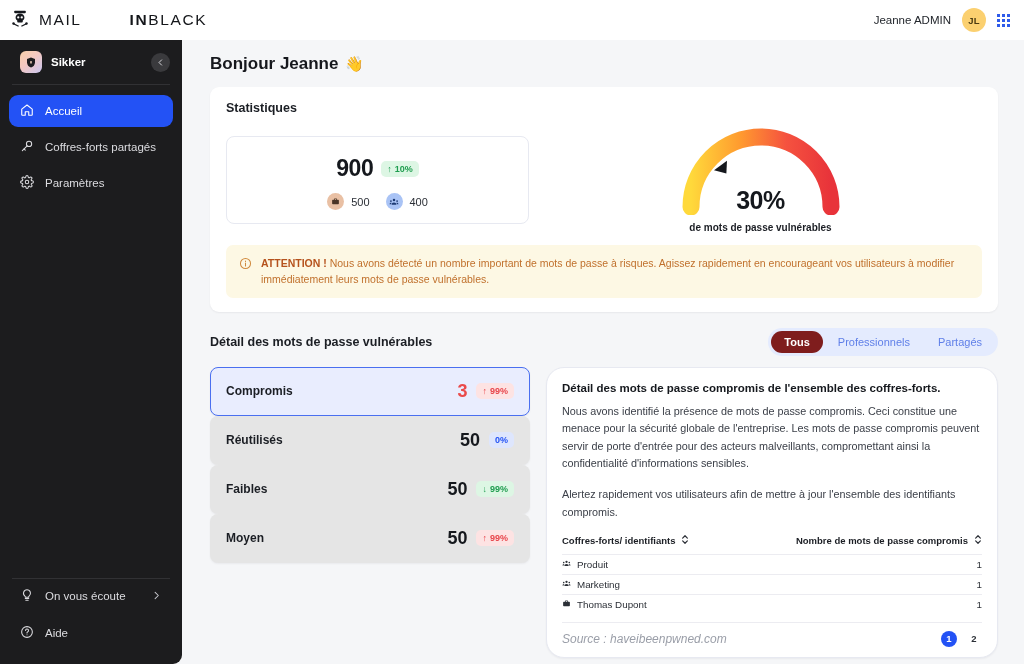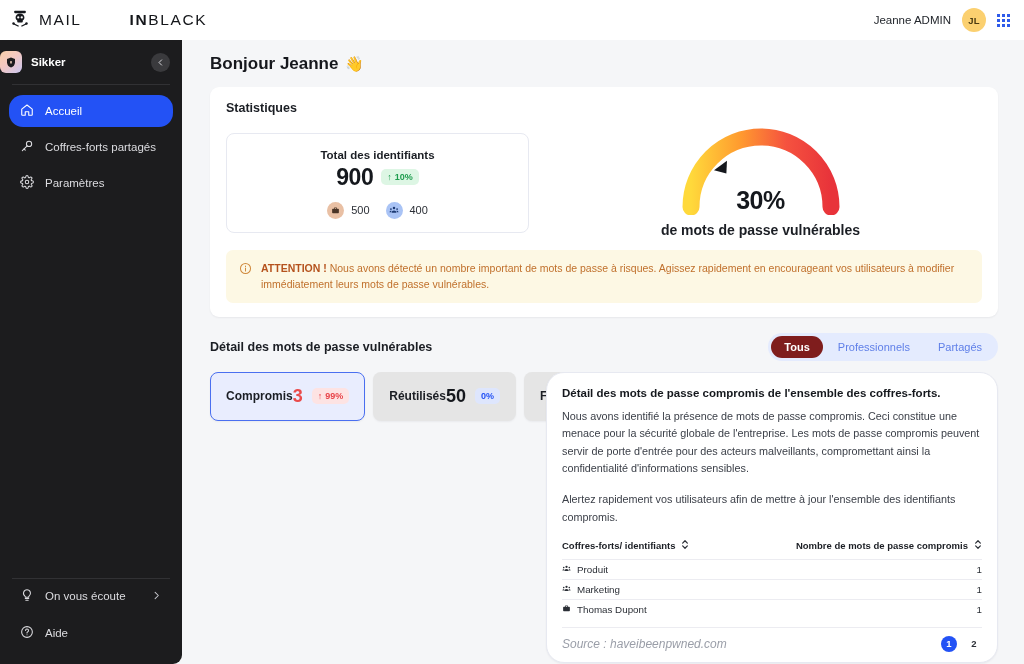--- a/index.html
+++ b/index.html
@@ -36,38 +36,38 @@
   .shell { flex: 1; display: flex; min-height: 0; }
 
   
   .sidebar {
     width: 182px; flex: 0 0 182px; background: #1c1c1e;
     display: flex; flex-direction: column; color: #e9e9ec;
     border-bottom-right-radius: 9px;
   }
   .app-head {
     display: flex; align-items: center; gap: 9px;
-    padding: 11px 12px 11px 0;
+    padding: 11px 12px 11px 20px;
   }
   .app-logo {
     width: 22px; height: 22px; border-radius: 6px;
     background: linear-gradient(140deg,#f8cfa8 0%,#f3c8c2 45%,#c9c6f0 100%);
     display: flex; align-items: center; justify-content: center; flex: 0 0 22px;
   }
   .app-name { font-size: 11.5px; font-weight: 700; flex: 1; color: #fff; }
   .collapse-btn {
     width: 19px; height: 19px; border-radius: 50%;
     background: #3a3a3d; display: flex; align-items: center; justify-content: center;
     cursor: pointer; flex: 0 0 19px;
   }
   .side-div { height: 1px; background: #313134; margin: 0 12px; }
   .nav { padding: 10px 9px 0; display: flex; flex-direction: column; gap: 4px; }
   .nav-item {
     display: flex; align-items: center; gap: 11px;
-    padding: 8px 11px; border-radius: 14px; cursor: pointer;
+    padding: 8px 11px; border-radius: 9px; cursor: pointer;
     font-size: 11.5px; color: #dcdce0;
   }
   .nav-item.active { background: #2352f5; color: #fff; }
   .nav-spacer { flex: 1; }
   .nav-bottom { padding: 0 9px 14px; display: flex; flex-direction: column; gap: 3px; }
   .nav-bottom .nav-item { padding: 9px 11px; }
   .nav-item .chev-r { margin-left: auto; }
 
   
   .main { flex: 1; min-width: 0; padding: 14px 26px 0 28px; overflow: hidden; }
@@ -108,21 +108,21 @@
   }
   .ic-circle.tan { background: #e9c0a4; }
   .ic-circle.blue { background: #a9c3f5; }
 
   .gauge-wrap { flex: 1; display: flex; flex-direction: column; align-items: center; justify-content: center; }
   .gauge { position: relative; width: 168px; height: 88px; }
   .gauge-val {
     position: absolute; left: 0; right: 0; bottom: 0px; text-align: center;
     font-size: 25px; font-weight: 700; color: #15181d; letter-spacing: -.5px;
   }
-  .gauge-cap { font-size: 14px; font-weight: 700; color: #1b1e24; margin-top: 7px; }
+  .gauge-cap { font-size: 10px; font-weight: 700; color: #1b1e24; margin-top: 7px; }
 
   
   .warn {
     margin-top: 12px; background: #fdf8e4; border-radius: 7px;
     padding: 10px 13px; display: flex; gap: 9px; align-items: flex-start;
   }
   .warn-text { font-size: 10.5px; line-height: 1.55; color: #c0702c; }
   .warn-text b { color: #b5521d; font-weight: 700; }
 
   
@@ -132,21 +132,21 @@
   }
   .sec-title { font-size: 12.5px; font-weight: 700; color: #1b1e24; }
   .tabs { display: flex; align-items: center; background: #e4ebfe; border-radius: 999px; padding: 3px; gap: 2px; }
   .tab {
     font-size: 11px; color: #5f7fe8; padding: 5px 13px; border-radius: 999px; cursor: pointer;
   }
   .tab.active { background: #7f1d1d; color: #fff; font-weight: 700; }
 
   
   .split { display: flex; gap: 16px; align-items: flex-start; }
-  .list-col { width: 320px; flex: 0 0 320px; display: flex; flex-direction: row; gap: 8px; }
+  .list-col { width: 320px; flex: 0 0 320px; display: flex; flex-direction: column; }
   .row-card {
     background: #e5e5e5; border-radius: 8px; border: 1px solid transparent;
     padding: 13px 15px; display: flex; align-items: center; justify-content: space-between;
     cursor: pointer; box-shadow: 0 1px 2px rgba(20,24,40,.05);
   }
   .row-card.sel { background: #e9edfe; border-color: #4a6ff0; }
   .row-label { font-size: 12px; font-weight: 700; color: #1b1e24; }
   .row-right { display: flex; align-items: center; gap: 9px; }
   .row-num { font-size: 18px; font-weight: 700; color: #15181d; }
   .row-num.red { color: #ea4b4b; }
@@ -311,21 +311,20 @@
     <h1 class="page-title">
       <span>Bonjour Jeanne</span>
       <span class="wave">👋</span>
     </h1>
 
     <section class="card">
       <div class="card-title">Statistiques</div>
 
       <div class="stats-row">
         <div class="total-box">
-          <div class="total-label">Total des identifiants</div>
           <div class="total-main">
             <span class="total-num">900</span>
             <span class="pill up-green">
               <span>↑</span>
               <span>10%</span>
             </span>
           </div>
           <div class="sub-stats">
             <span class="sub-stat">
               <span class="ic-circle tan">

